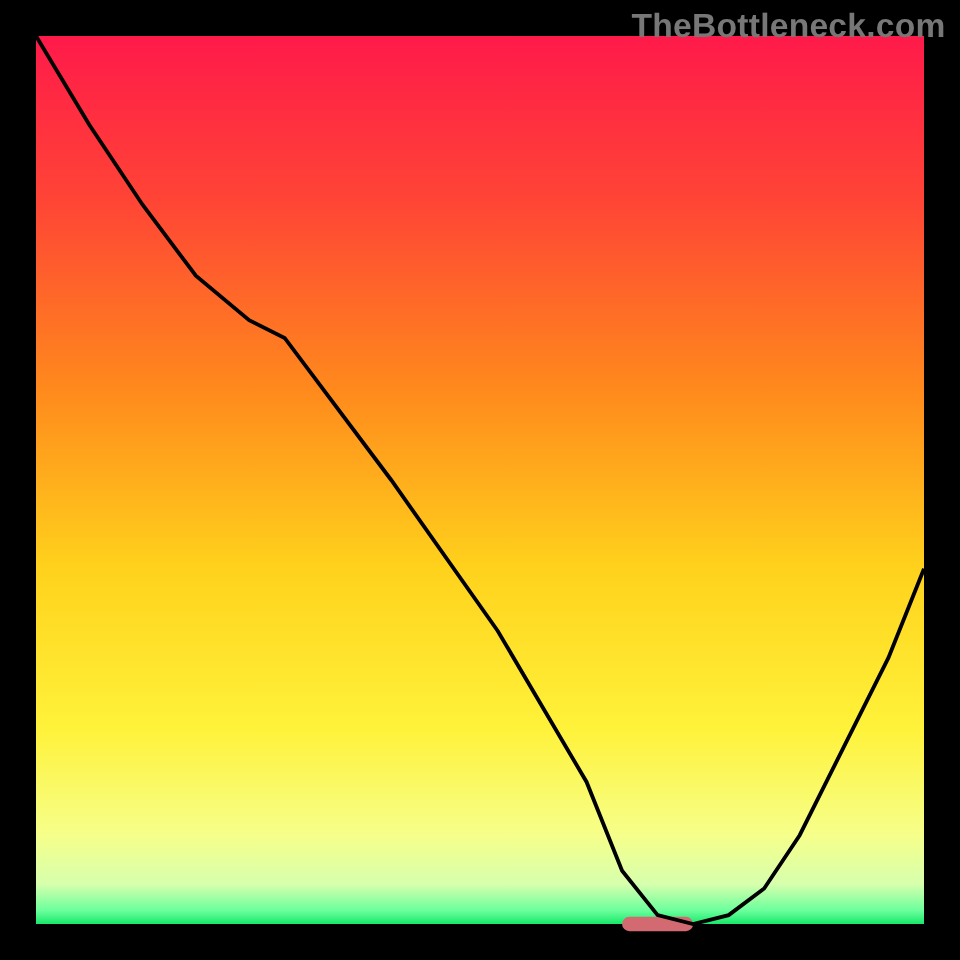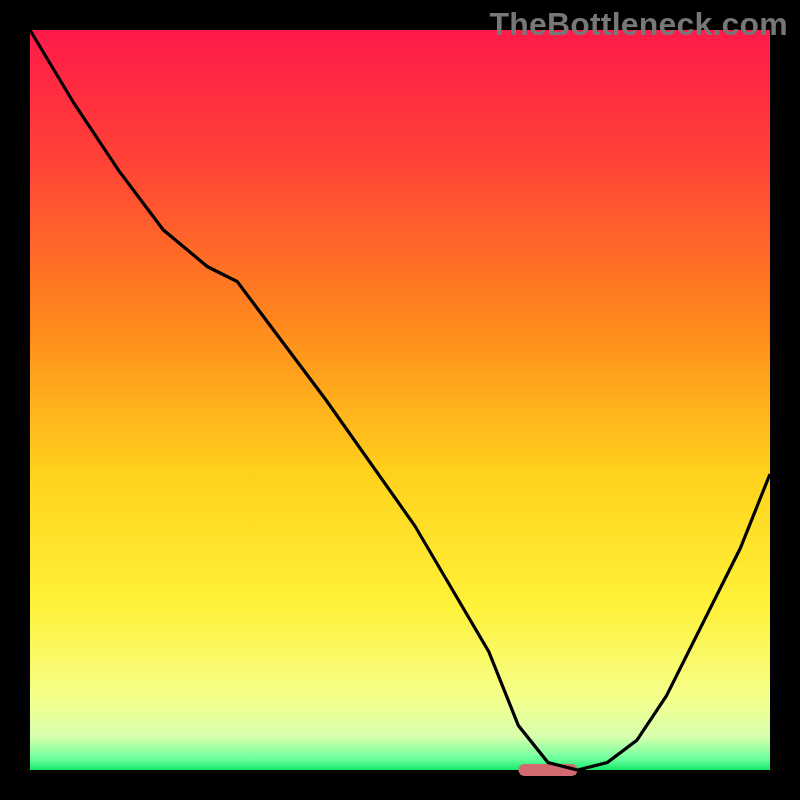--- a/index.html
+++ b/index.html
@@ -14,21 +14,21 @@
     position: relative;
     width: 800px;
     height: 800px;
     background: #000;
   }
   .watermark {
     position: absolute;
     top: 6px;
     right: 12px;
     font-family: Arial, Helvetica, sans-serif;
-    font-size: 32px;
+    font-size: 28px;
     font-weight: 600;
     color: #777;
     letter-spacing: 0.2px;
   }
   svg {
     position: absolute;
     top: 0;
     left: 0;
   }
 </style>

